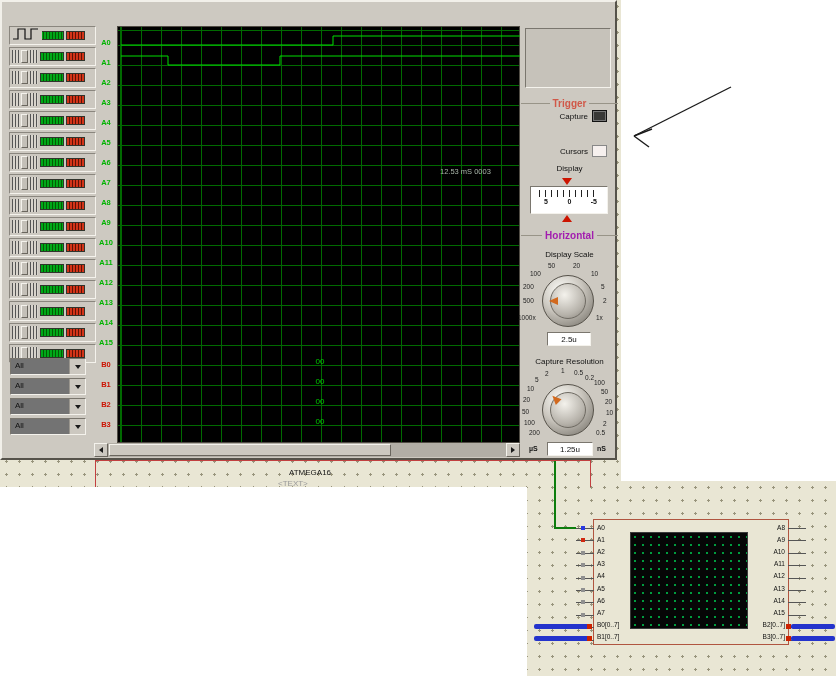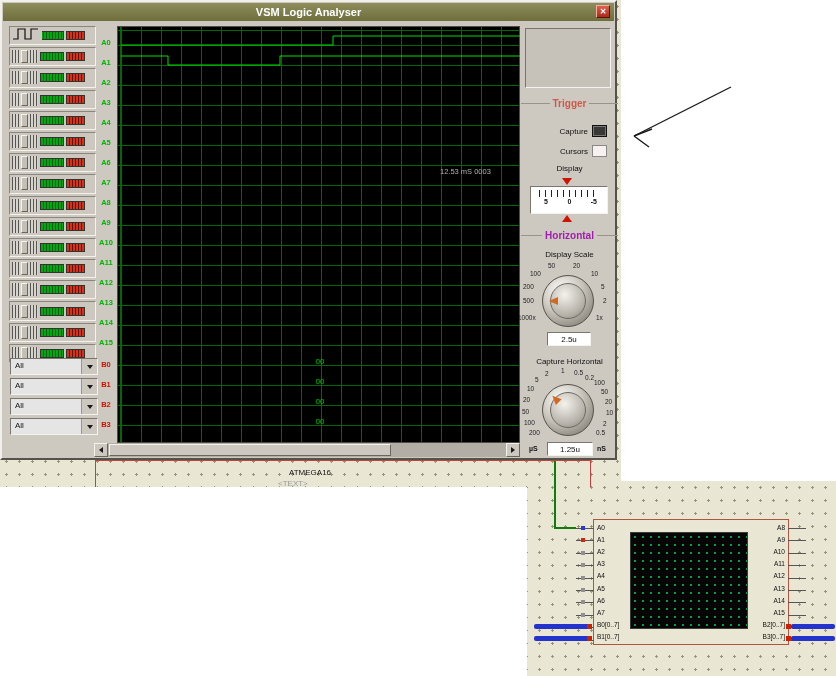--- a/index.html
+++ b/index.html
@@ -65,21 +65,21 @@
     border:1px solid #504c44;
     background-image:repeating-linear-gradient(90deg,#006a00 0 1px,rgba(0,0,0,0) 1px 20px),
                      repeating-linear-gradient(180deg,#006a00 0 1px,rgba(0,0,0,0) 1px 20px);
     background-position:3px 0,0 18px}
   .traces-svg{position:absolute;left:0;top:0;width:403px;height:417px}
   .traces-svg polyline{fill:none;stroke:#00dd00;stroke-width:1}
   .readout{position:absolute;left:322px;top:140px;font-size:7.5px;color:#a8b4a8}
   .bval{position:absolute;left:190px;width:24px;text-align:center;font-size:8px;color:#00cc00}
   
   .combos{position:absolute;left:8px;top:356px;width:85px;height:80px}
-  .combo{position:absolute;left:0;height:17px;width:88px;background:#e5e5e5;display:flex;box-sizing:border-box;
+  .combo{position:absolute;left:0;height:17px;width:76px;background:#737373;display:flex;box-sizing:border-box;
     border:1px solid;border-color:#7a766e #f4f2ec #f4f2ec #7a766e}
   .combo-val{flex:1;font-size:8px;padding:2px 0 0 4px}
   .combo-btn{width:15px;background:#ccc8c0;border-left:1px solid #9a968e;display:flex;align-items:center;justify-content:center}
   .caret{width:0;height:0;border-left:3px solid transparent;border-right:3px solid transparent;border-top:4px solid #1a1a1a}
   
   .sb{position:absolute;left:92px;top:441px;width:426px;height:14px;background:#b2aea6}
   .sb-btn{position:absolute;top:0;width:14px;height:14px;background:#ccc8c0;box-sizing:border-box;
     border:1px solid;border-color:#f4f2ec #6a665e #6a665e #f4f2ec;display:flex;align-items:center;justify-content:center}
   .sb-left{left:0}.sb-right{right:0}
   .tri-l{width:0;height:0;border-top:3px solid transparent;border-bottom:3px solid transparent;border-right:4px solid #1a1a1a}
@@ -88,21 +88,21 @@
     border:1px solid;border-color:#f4f2ec #6a665e #6a665e #f4f2ec}
   
   .rpanel{position:absolute;left:519px;top:20px;width:97px;height:438px}
   .trig-disp{position:absolute;left:4px;top:6px;width:86px;height:60px;background:#c6c2ba}
   .hdr{position:absolute;left:0;right:0;display:flex;align-items:center;gap:3px}
   .hdr i{flex:1;border-top:1px solid #989488;height:0}
   .hdr span{font-size:10px;font-weight:bold}
   .hdr-red{top:76px;color:#d05848}
   .hdr-orange{top:208px;color:#a21caf}
   .ctl-row{position:absolute;left:4px;width:82px;display:flex;justify-content:flex-end;align-items:center;gap:4px;font-size:8px}
-  .row-capture{top:103px}.row-cursors{top:123px}
+  .row-capture{top:88px}.row-cursors{top:123px}
   .mini-btn{width:15px;height:12px;box-sizing:border-box}
   .mini-btn.dark{background:#383836;border:1px solid #111;box-shadow:inset 0 0 0 1px #777}
   .mini-btn.light{background:#f6f0ee;border:1px solid #888}
   .ctl-lab.center{position:absolute;left:0;right:0;text-align:center;font-size:8px}
   .pos-label{top:142px}.ds-label{top:228px}.cr-label{top:335px}
   .tri-down{position:absolute;left:41px;top:156px;width:0;height:0;border-left:5px solid transparent;border-right:5px solid transparent;border-top:7px solid #cc1400}
   .tri-up{position:absolute;left:41px;top:193px;width:0;height:0;border-left:5px solid transparent;border-right:5px solid transparent;border-bottom:7px solid #cc1400}
   .pos-box{position:absolute;left:9px;top:164px;width:78px;height:28px;background:#fff}
   .pos-ticks{height:7px;margin:3px 8px 0;background-image:repeating-linear-gradient(90deg,#222 0 1px,rgba(0,0,0,0) 1px 6px)}
   .pos-nums{display:flex;justify-content:space-between;padding:1px 10px 0 13px;font-size:7px;font-weight:bold}
@@ -200,26 +200,20 @@
   <div class="bus bus-r2"></div>
   <div class="junc j1"></div>
   <div class="junc j2"></div>
   <div class="junc j3"></div>
   <div class="junc j4"></div>
 
   <div class="wo-r"></div>
   <div class="wo-b"></div>
 
   <div class="win">
-    <div class="titlebar">
-      <span class="title">VSM Logic Analyser</span>
-      <span class="close">
-          <i class="x">✕</i>
-        </span>
-    </div>
 
     <div class="trig-col">
         <div class="trig-row">
           <div class="t-ticks">
             <div class="t-thumb"></div>
           </div>
           <div class="bar green"></div>
           <div class="bar red"></div>
         </div>
         <div class="trig-row">
@@ -445,21 +439,21 @@
         </div>
 
       <div class="ctl-lab center ds-label">Display Scale</div>
       <div class="knob knob1">
           <i class="knob-ptr p1"></i>
         </div>
       <div class="val-box vb1">
           <span>2.5u</span>
         </div>
 
-      <div class="ctl-lab center cr-label">Capture Horizontal</div>
+      <div class="ctl-lab center cr-label">Capture Resolution</div>
       <div class="knob knob2">
           <i class="knob-ptr p2"></i>
         </div>
       <span class="unit unit-l">µS</span>
       <div class="val-box vb2">
           <span>1.25u</span>
         </div>
       <span class="unit unit-r">nS</span>
     <div class="tick" style="left: 27px; top: 240px;">50</div>
         <div class="tick" style="left: 52px; top: 240px;">20</div>

